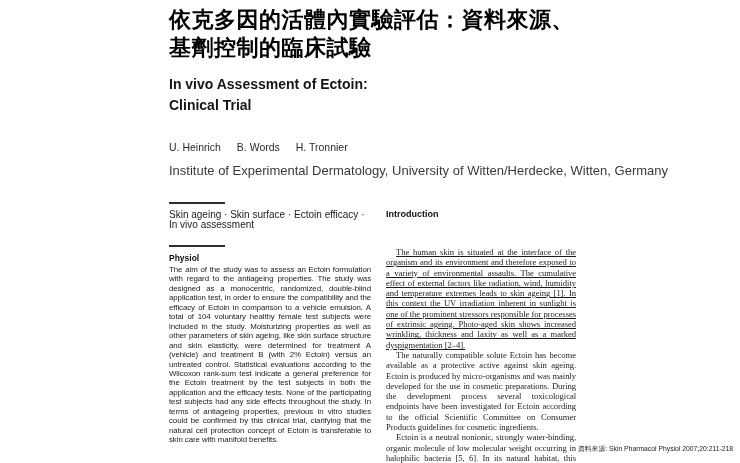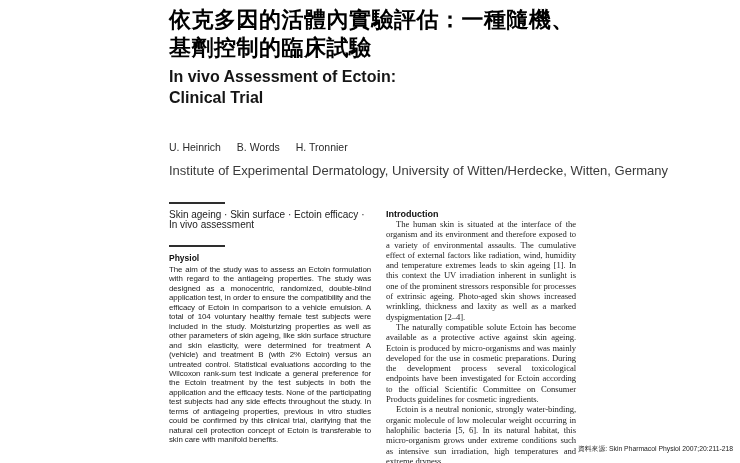--- a/index.html
+++ b/index.html
@@ -21,22 +21,22 @@
     line-height: 28px;
     font-weight: 700;
     color: #000000;
     letter-spacing: 0.5px;
     white-space: nowrap;
   }
 
   .title-en {
     position: absolute;
     left: 169px;
-    top: 66px;
-    font-size: 16px;
+    top: 74px;
+    font-size: 14px;
     line-height: 21px;
     font-weight: 700;
     color: #161616;
     white-space: nowrap;
   }
 
   .authors {
     position: absolute;
     left: 169px;
     top: 141px;
@@ -102,38 +102,38 @@
   .intro-para {
     font-family: "Liberation Serif", serif;
     font-size: 8.6px;
     line-height: 10.3px;
     text-align: justify;
     text-indent: 10px;
     margin: 0;
     letter-spacing: -0.05px;
     color: #1c1c1c;
   }
-  .intro-para.first { margin-top: 0; }
+  .intro-para.first { margin-top: 28px; text-decoration: underline; }
 
   .source-note {
     position: absolute;
     left: 578px;
     top: 444px;
     font-size: 6.8px;
     color: #222222;
     white-space: nowrap;
   }
 </style>
 </head>
 <body>
 
 <div class="page">
 
   <div class="title-zh">
-    <div>依克多因的活體內實驗評估：一種隨機、</div>
+    <div>依克多因的活體內實驗評估：資料來源、</div>
     <div>基劑控制的臨床試驗</div>
   </div>
 
   <div class="title-en">
     <div>In vivo Assessment of Ectoin:</div>
     <div>Clinical Trial</div>
   </div>
 
   <div class="authors">
     <span>U. Heinrich</span>

